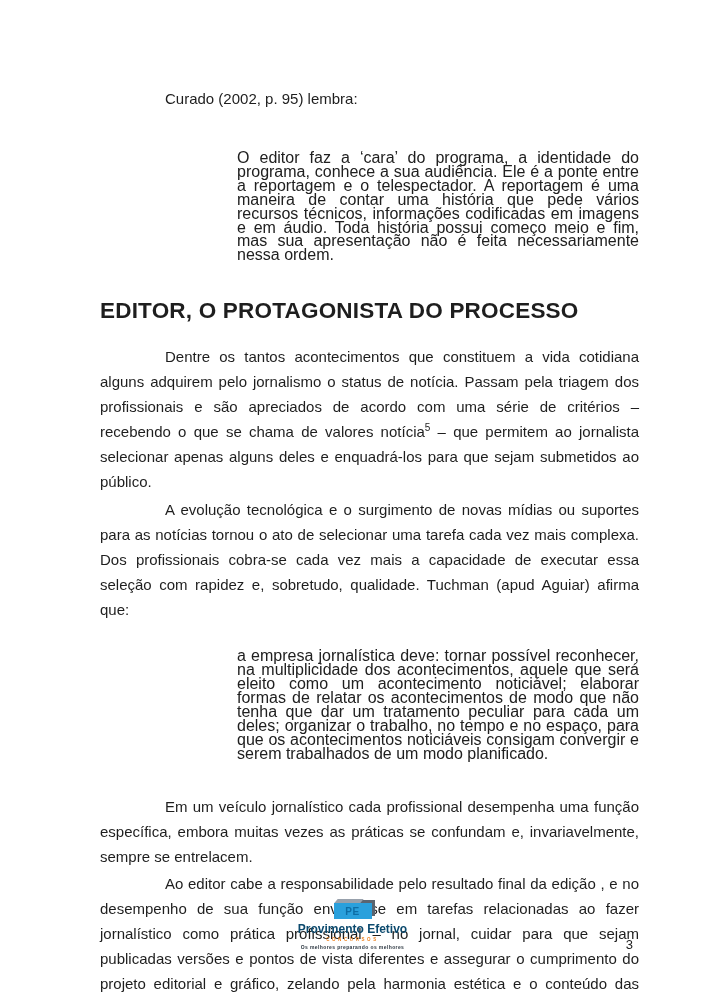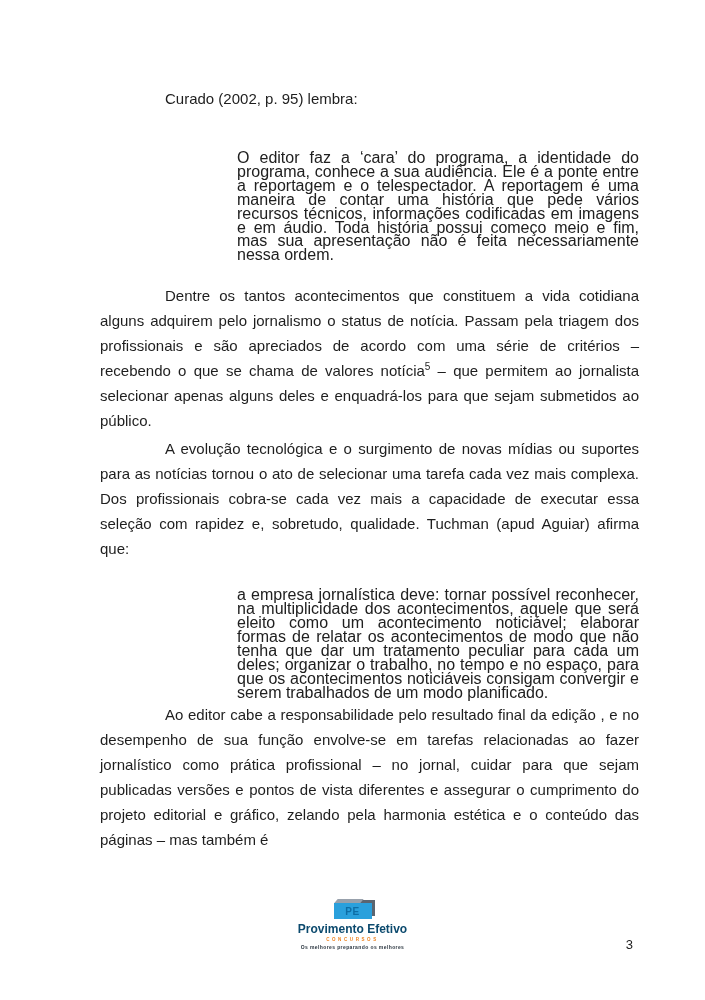--- a/index.html
+++ b/index.html
@@ -119,27 +119,29 @@
 </head>
 <body>
 
 <div class="page">
   <div class="content">
 
     <p class="intro-line">Curado (2002, p. 95) lembra:</p>
 
     <p class="block-quote">O editor faz a ‘cara’ do programa, a identidade do programa, conhece a sua audiência. Ele é a ponte entre a reportagem e o telespectador. A reportagem é uma maneira de contar uma história que pede vários recursos técnicos, informações codificadas em imagens e em áudio. Toda história possui começo meio e fim, mas sua apresentação não é feita necessariamente nessa ordem.</p>
 
+    <h2 class="section-heading">EDITOR, O PROTAGONISTA DO PROCESSO</h2>
 
     <p class="para mt21"><span>Dentre os tantos acontecimentos que constituem a vida cotidiana alguns adquirem pelo jornalismo o status de notícia. Passam pela triagem dos profissionais e são apreciados de acordo com uma série de critérios – recebendo o que se chama de valores notícia</span><sup class="fnref">5</sup><span> – que permitem ao jornalista selecionar apenas alguns deles e enquadrá-los para que sejam submetidos ao público.</span></p>
 
     <p class="para mt3">A evolução tecnológica e o surgimento de novas mídias ou suportes para as notícias tornou o ato de selecionar uma tarefa cada vez mais complexa. Dos profissionais cobra-se cada vez mais a capacidade de executar essa seleção com rapidez e, sobretudo, qualidade. Tuchman (apud Aguiar) afirma que:</p>
 
     <p class="block-quote mt34">a empresa jornalística deve: tornar possível reconhecer, na multiplicidade dos acontecimentos, aquele que será eleito como um acontecimento noticiável; elaborar formas de relatar os acontecimentos de modo que não tenha que dar um tratamento peculiar para cada um deles; organizar o trabalho, no tempo e no espaço, para que os acontecimentos noticiáveis consigam convergir e serem trabalhados de um modo planificado.</p>
 
+    <p class="para mt33">Em um veículo jornalístico cada profissional desempenha uma função específica, embora muitas vezes as práticas se confundam e, invariavelmente, sempre se entrelacem.</p>
 
     <p class="para mt2">Ao editor cabe a responsabilidade pelo resultado final da edição , e no desempenho de sua função envolve-se em tarefas relacionadas ao fazer jornalístico como prática profissional – no jornal, cuidar para que sejam publicadas versões e pontos de vista diferentes e assegurar o cumprimento do projeto editorial e gráfico, zelando pela harmonia estética e o conteúdo das páginas – mas também é</p>
   </div>
 
   <div class="logo">
     <div class="cube">PE</div>
     <div class="brand">Provimento Efetivo</div>
     <div class="brand-sub">CONCURSOS</div>
     <div class="tagline">Os melhores preparando os melhores</div>
   </div>

